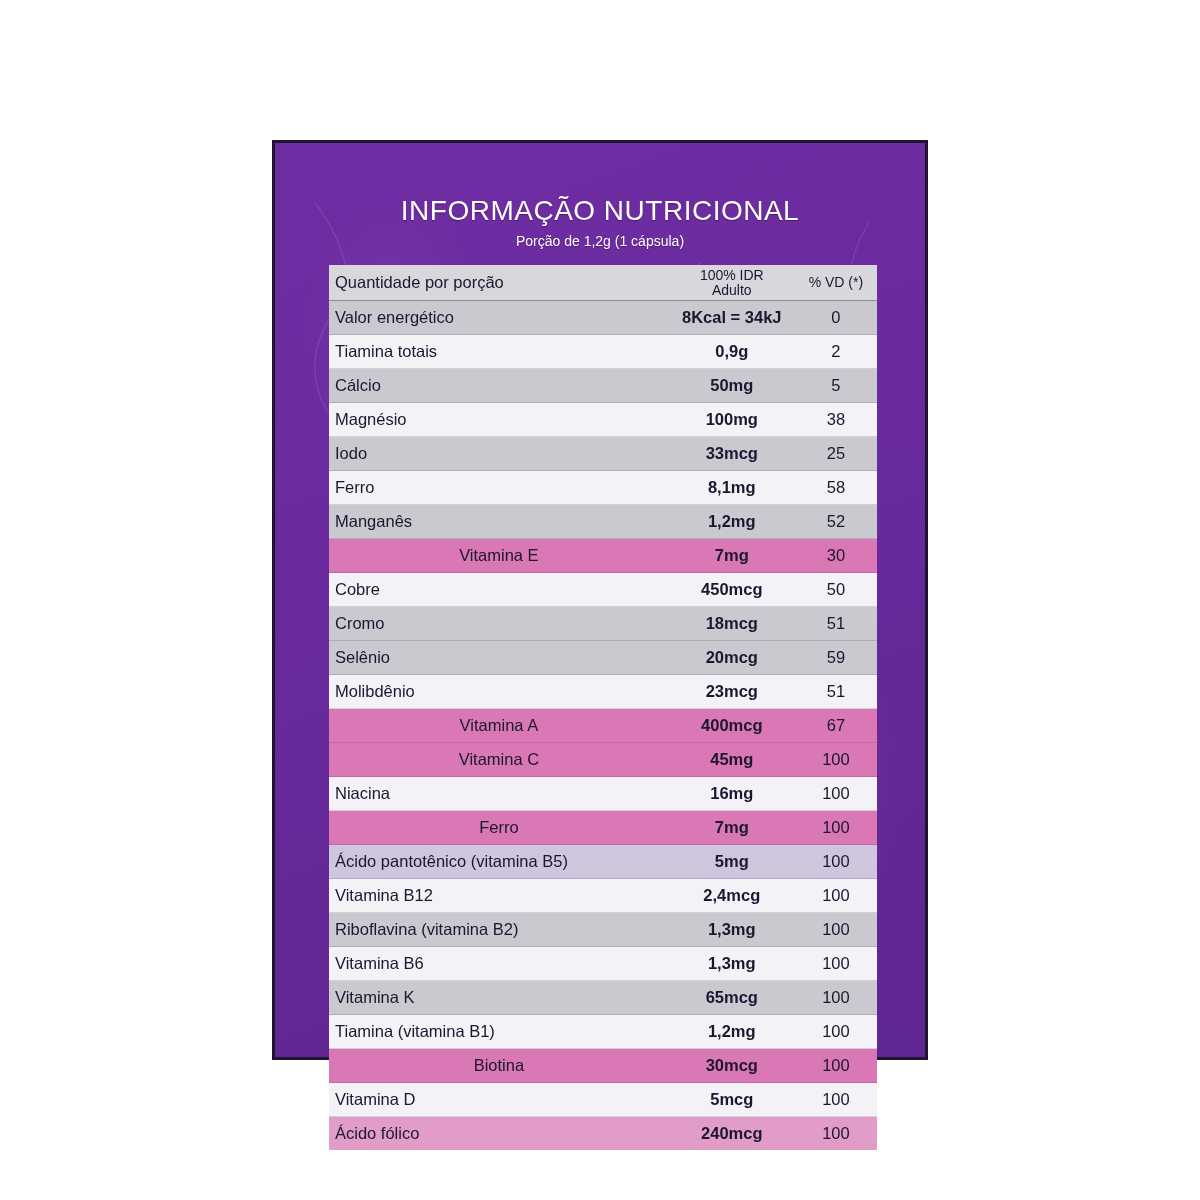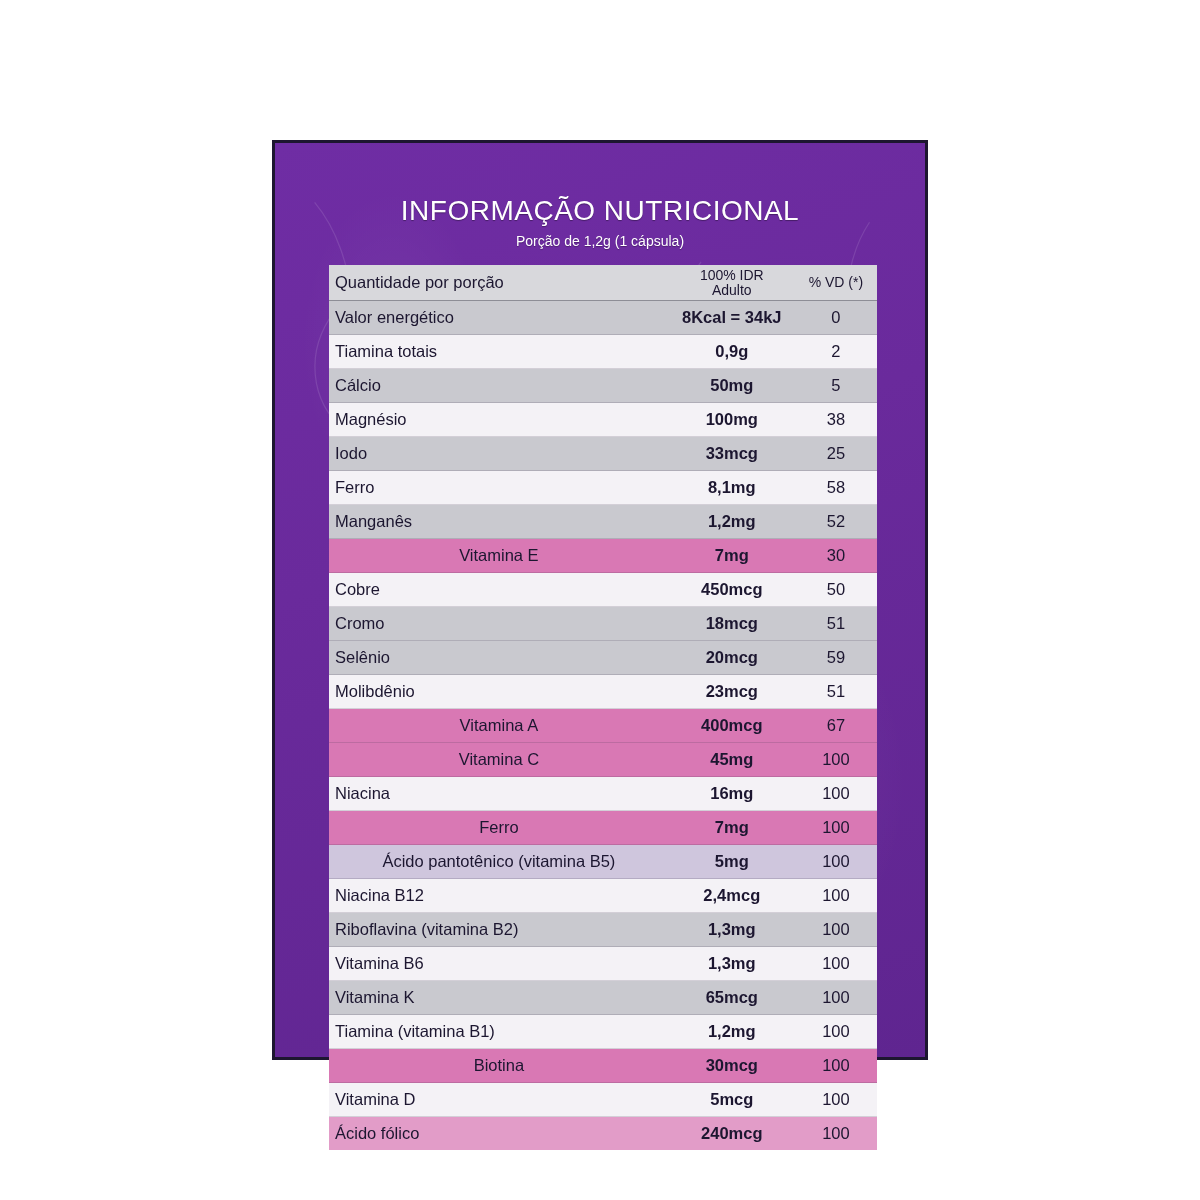--- a/index.html
+++ b/index.html
@@ -106,21 +106,21 @@
     line-height: 1.05;
   }
 
   td.name { text-align: left; }
   td.amt  { text-align: center; font-weight: bold; }
   td.vd   { text-align: center; }
 
   tr.bg-grey td  { background: #c9c9cf; }
   tr.bg-white td { background: #f4f2f6; }
   tr.bg-pink td  { background: #d978b4; text-align: center; }
-  tr.bg-lilac td { background: #cfc6dd; text-align: center; }
+  tr.bg-lilac td { background: #cfc6dd; }
   tr.bg-pinklt td{ background: #e29cc8; }
 
   
   table.nutri tr td { border-bottom: 1px solid rgba(60,50,80,0.18); }
   table.nutri tr:last-child td { border-bottom: none; margin-top: 28px; }
 
   .print-blur {
     filter: blur(0.22px);
   }
 </style>
@@ -259,21 +259,21 @@
               <td class="name">Ferro</td>
               <td class="amt">7mg</td>
               <td class="vd">100</td>
             </tr>
             <tr class="bg-lilac">
               <td class="name">Ácido pantotênico (vitamina B5)</td>
               <td class="amt">5mg</td>
               <td class="vd">100</td>
             </tr>
             <tr class="bg-white">
-              <td class="name">Niacina B12</td>
+              <td class="name">Vitamina B12</td>
               <td class="amt">2,4mcg</td>
               <td class="vd">100</td>
             </tr>
             <tr class="bg-grey">
               <td class="name">Riboflavina (vitamina B2)</td>
               <td class="amt">1,3mg</td>
               <td class="vd">100</td>
             </tr>
             <tr class="bg-white">
               <td class="name">Vitamina B6</td>

